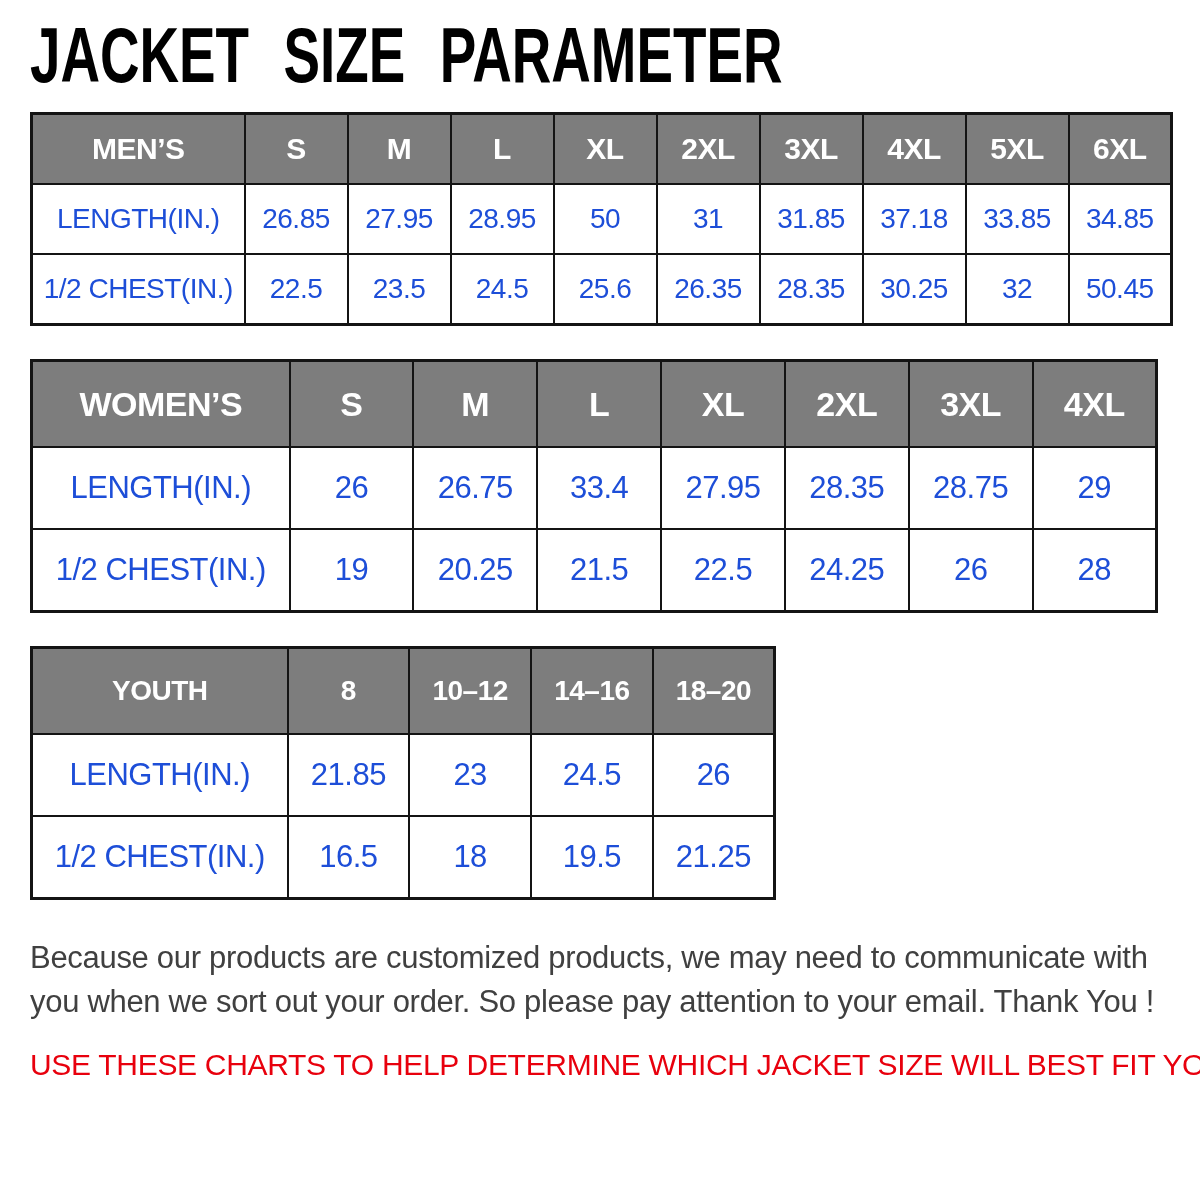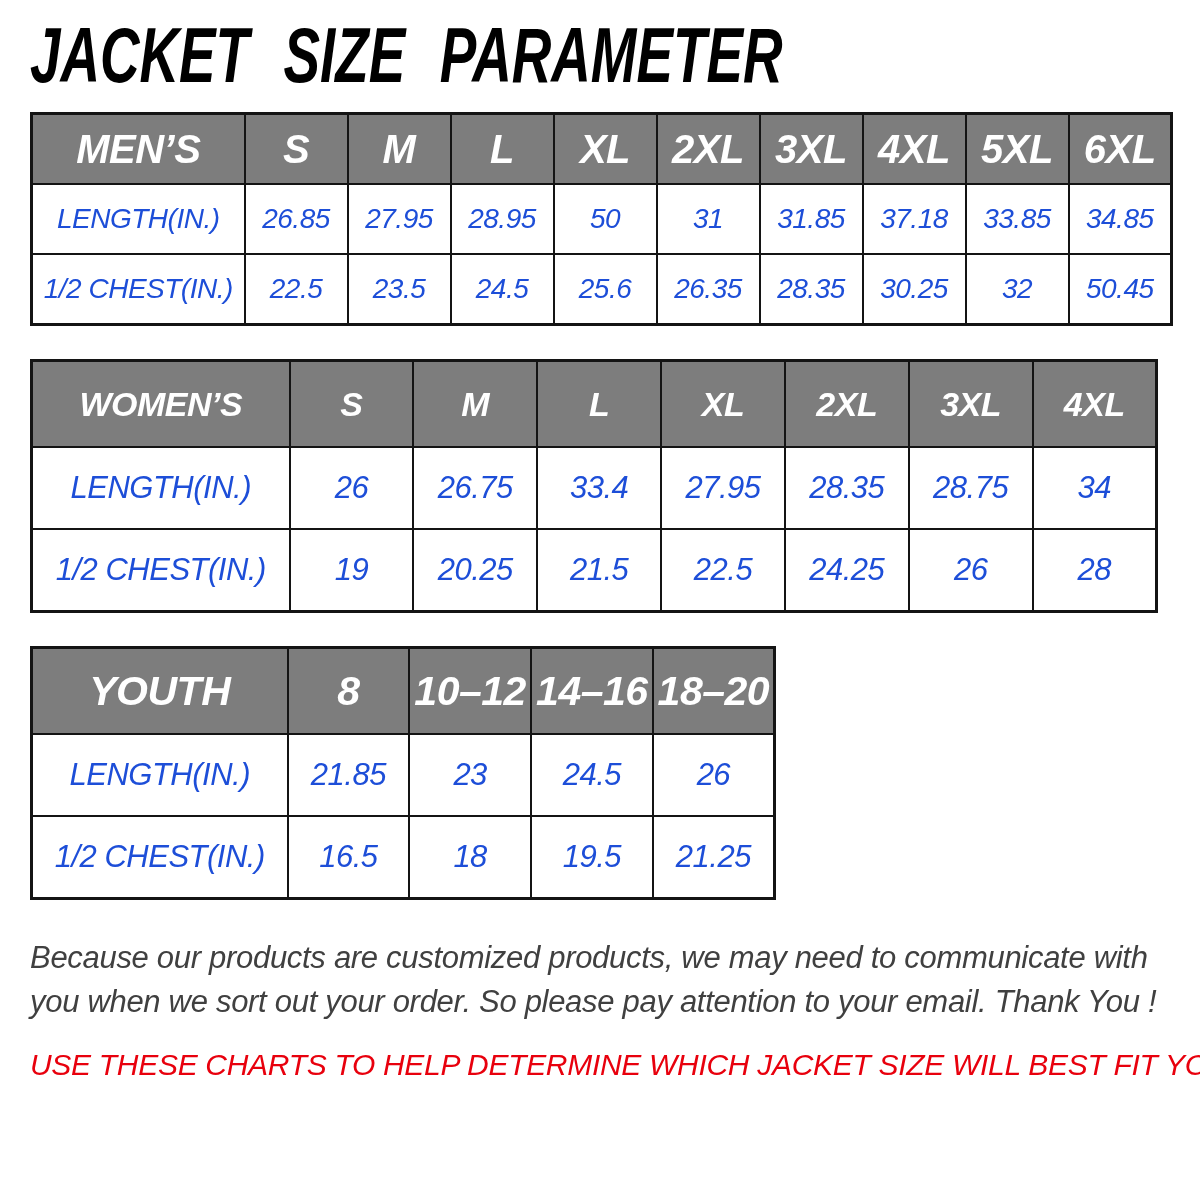--- a/index.html
+++ b/index.html
@@ -9,21 +9,20 @@
     font-family: "Liberation Sans", sans-serif;
   }
   .page {
     position: relative;
     width: 1200px;
     height: 1200px;
     background: #ffffff;
     box-sizing: border-box;
     padding: 18px 25px 0 30px;
     overflow: hidden;
-    font-style: italic;
   }
   
   h1.title {
     margin: 0;
     height: 76px;
     line-height: 1;
   }
   .title-inner {
     display: inline-block;
     font-size: 74px;
@@ -65,31 +64,31 @@
     font-weight: 700;
   }
   table.size-table tbody td {
     background: #ffffff;
     color: #1d4ed8;
     font-weight: 400;
   }
   td.row-label { font-weight: 400; }
 
   .tbl-men   { width: 1143px; margin-top: 18px; }
-  .tbl-men   thead th { font-size: 40px; height: 68px; }
+  .tbl-men   thead th { font-size: 30px; height: 68px; }
   .tbl-men   tbody td { font-size: 28px; height: 68px; }
   .tbl-men   .label-col { width: 213px; }
 
   .tbl-women { width: 1128px; margin-top: 33px; }
   .tbl-women thead th { font-size: 34px; height: 84px; }
   .tbl-women tbody td { font-size: 31px; height: 80px; }
   .tbl-women .label-col { width: 258px; }
 
   .tbl-youth { width: 746px; margin-top: 33px; }
-  .tbl-youth thead th { font-size: 41px; height: 84px; }
+  .tbl-youth thead th { font-size: 28px; height: 84px; }
   .tbl-youth tbody td { font-size: 31px; height: 80px; }
   .tbl-youth .label-col { width: 256px; }
 
   
   .footer-para {
     margin: 36px 0 0 0;
     width: 1150px;
     color: #404040;
     font-size: 31px;
     line-height: 1.42;
@@ -194,21 +193,21 @@
         </thead>
         <tbody>
           <tr>
             <td class="row-label">LENGTH(IN.)</td>
             <td>26</td>
             <td>26.75</td>
             <td>33.4</td>
             <td>27.95</td>
             <td>28.35</td>
             <td>28.75</td>
-            <td>34</td>
+            <td>29</td>
           </tr>
           <tr>
             <td class="row-label">1/2 CHEST(IN.)</td>
             <td>19</td>
             <td>20.25</td>
             <td>21.5</td>
             <td>22.5</td>
             <td>24.25</td>
             <td>26</td>
             <td>28</td>

